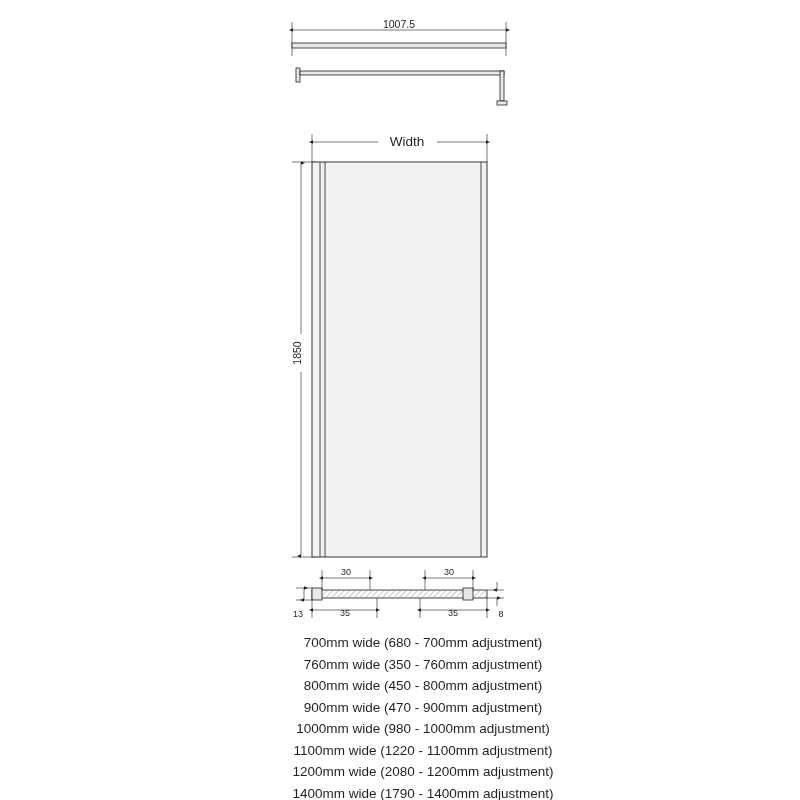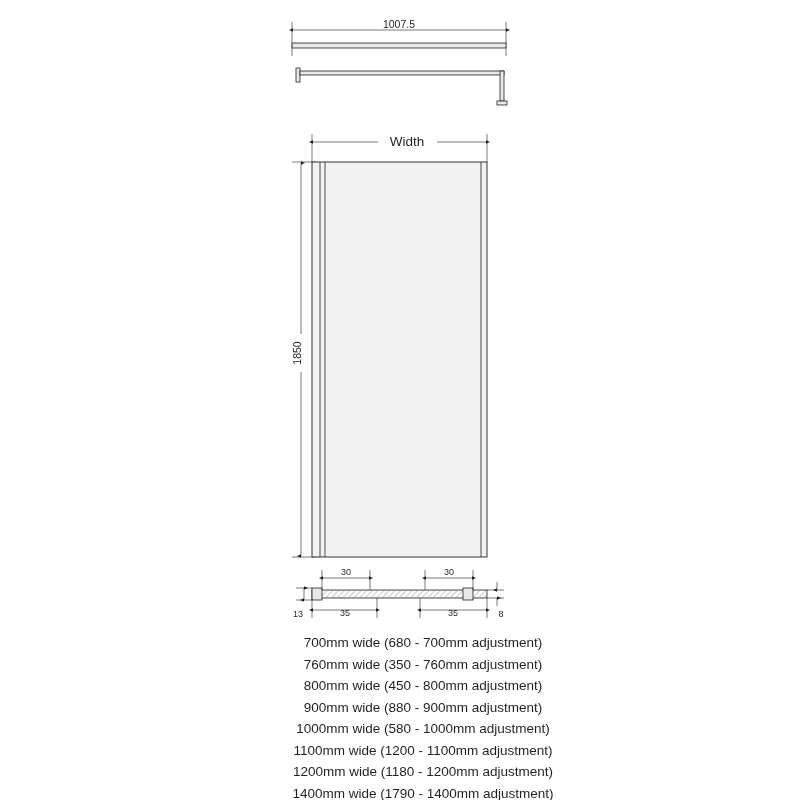--- a/index.html
+++ b/index.html
@@ -209,20 +209,20 @@
 
     <text class="dim-text-sm" x="298" y="605" text-anchor="middle">13</text>
 
     <text class="dim-text-sm" x="501" y="605" text-anchor="middle">8</text>
   </svg>
 
   <div id="spec-list">
     <div class="spec-line">700mm wide (680 - 700mm adjustment)</div>
     <div class="spec-line">760mm wide (350 - 760mm adjustment)</div>
     <div class="spec-line">800mm wide (450 - 800mm adjustment)</div>
-    <div class="spec-line">900mm wide (880 - 900mm adjustment)</div>
-    <div class="spec-line">1000mm wide (580 - 1000mm adjustment)</div>
-    <div class="spec-line">1100mm wide (1200 - 1100mm adjustment)</div>
-    <div class="spec-line">1200mm wide (1180 - 1200mm adjustment)</div>
+    <div class="spec-line">900mm wide (470 - 900mm adjustment)</div>
+    <div class="spec-line">1000mm wide (980 - 1000mm adjustment)</div>
+    <div class="spec-line">1100mm wide (1220 - 1100mm adjustment)</div>
+    <div class="spec-line">1200mm wide (2080 - 1200mm adjustment)</div>
     <div class="spec-line">1400mm wide (1790 - 1400mm adjustment)</div>
   </div>
 
 </div>
 
 </body></html>

